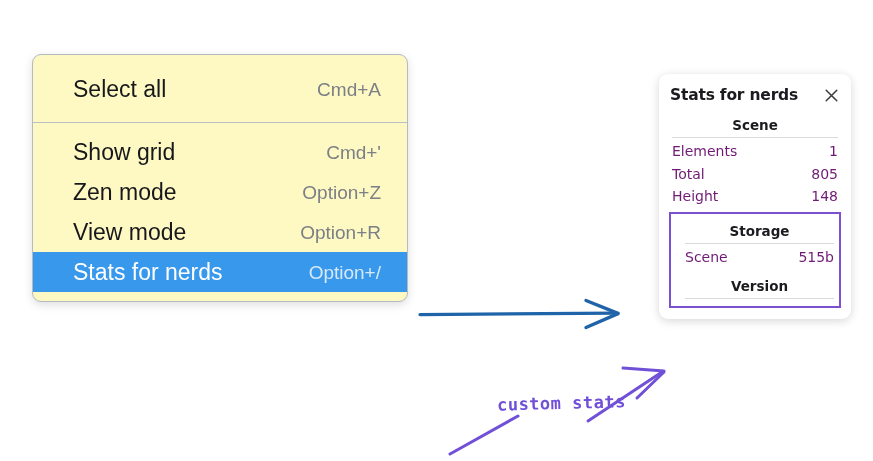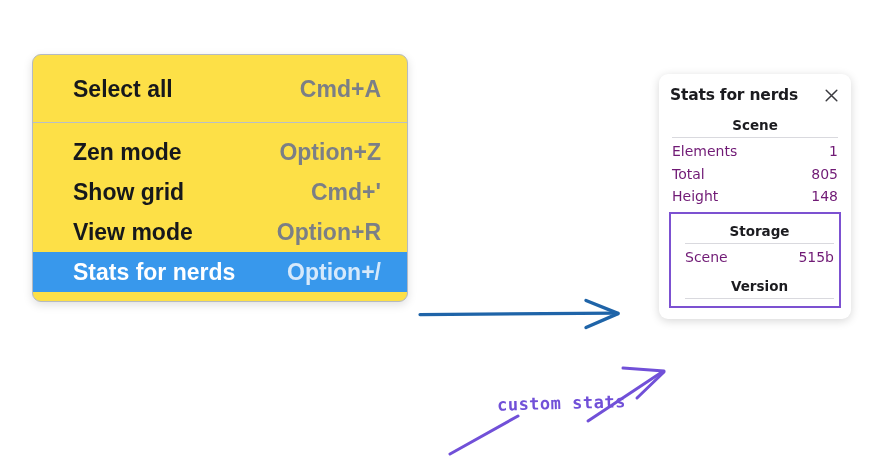--- a/index.html
+++ b/index.html
@@ -15,26 +15,25 @@
     font-family: "Liberation Sans", sans-serif;
     -webkit-font-smoothing: antialiased;
   }
 
   
   .context-menu {
     position: absolute;
     left: 32px;
     top: 54px;
     width: 374px;
-    background: #fde047;
+    background: #fef9c3;
     border: 1px solid #b4bac2;
     border-radius: 9px;
     box-shadow: 0 3px 10px rgba(0,0,0,0.13);
     overflow: hidden;
-    font-weight: bold;
   }
   .menu-section {
     padding: 9px 0 9px 0;
   }
   .menu-section.first {
     padding: 14px 0 13px 0;
   }
   .menu-section + .menu-section {
     border-top: 1px solid #b9bfc7;
   }
@@ -47,21 +46,21 @@
     box-sizing: border-box;
     cursor: default;
   }
   .menu-item .label {
     font-size: 23px;
     color: #16181c;
     line-height: 1;
     white-space: nowrap;
   }
   .menu-item .shortcut {
-    font-size: 23px;
+    font-size: 19px;
     color: #7b7f86;
     line-height: 1;
     white-space: nowrap;
   }
   .menu-item.selected {
     background: #3898ec;
   }
   .menu-item.selected .label { color: #ffffff; }
   .menu-item.selected .shortcut { color: #d6e9fb; }
 
@@ -170,26 +169,26 @@
 
   <div class="menu-section first">
     <div class="menu-item">
       <span class="label">Select all</span>
       <span class="shortcut">Cmd+A</span>
     </div>
   </div>
 
   <div class="menu-section">
     <div class="menu-item">
+      <span class="label">Show grid</span>
+      <span class="shortcut">Cmd+'</span>
+    </div>
+    <div class="menu-item">
       <span class="label">Zen mode</span>
       <span class="shortcut">Option+Z</span>
-    </div>
-    <div class="menu-item">
-      <span class="label">Show grid</span>
-      <span class="shortcut">Cmd+'</span>
     </div>
     <div class="menu-item">
       <span class="label">View mode</span>
       <span class="shortcut">Option+R</span>
     </div>
     <div class="menu-item selected">
       <span class="label">Stats for nerds</span>
       <span class="shortcut">Option+/</span>
     </div>
   </div>

